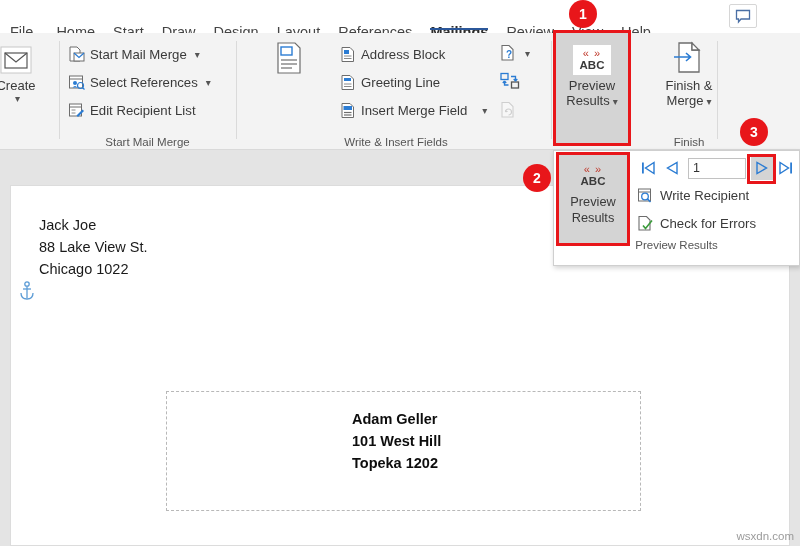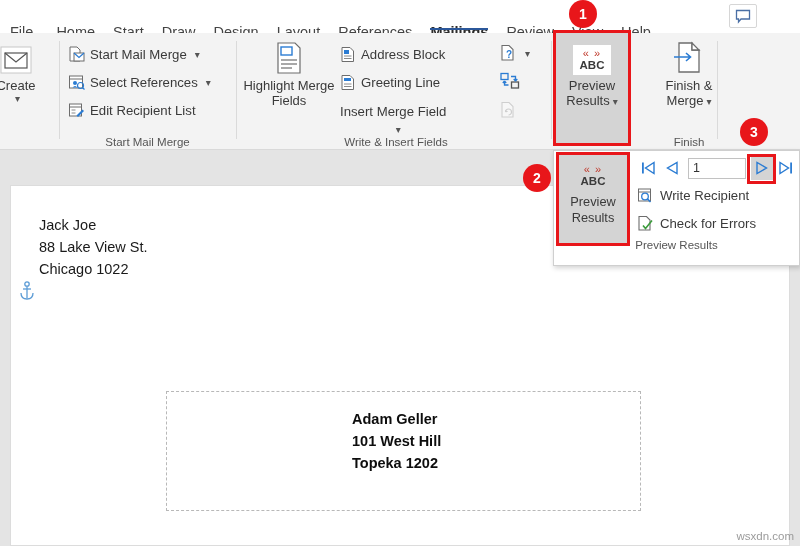--- a/index.html
+++ b/index.html
@@ -265,23 +265,20 @@
       <div class="bigbtn" style="left:6px; width:92px;">
         <div class="ic">
           <svg width="32" height="34" viewBox="0 0 32 34">
             <path d="M5 2 H22 L27 7 V32 H5 Z" fill="#ffffff" stroke="#6d6d6d" stroke-width="1.2"></path>
             <rect x="8" y="6" width="11" height="8" fill="none" stroke="#2b7cd3" stroke-width="1.4"></rect>
             <line x1="8" y1="19" x2="24" y2="19" stroke="#6d6d6d" stroke-width="1.2"></line>
             <line x1="8" y1="23" x2="24" y2="23" stroke="#6d6d6d" stroke-width="1.2"></line>
             <line x1="8" y1="27" x2="19" y2="27" stroke="#6d6d6d" stroke-width="1.2"></line>
           </svg>
         </div>
-        <div class="lbl">
-          <span>Highlight Merge Fields</span>
-        </div>
       </div>
 
       <div class="smallbtn" style="left:103px; top:10px;">
         <svg width="16" height="17" viewBox="0 0 16 17">
           <path d="M2 1.5 H10 L13.5 5 V15.5 H2 Z" fill="#ffffff" stroke="#6d6d6d" stroke-width="1"></path>
           <rect x="4" y="4" width="5" height="4" fill="#2b7cd3"></rect>
           <line x1="4" y1="10" x2="11.5" y2="10" stroke="#8a8a8a" stroke-width="1"></line>
           <line x1="4" y1="12.5" x2="11.5" y2="12.5" stroke="#8a8a8a" stroke-width="1"></line>
         </svg>
         <span class="lbl">Address Block</span>
@@ -290,21 +287,21 @@
       <div class="smallbtn" style="left:103px; top:38px;">
         <svg width="16" height="17" viewBox="0 0 16 17">
           <path d="M2 1.5 H10 L13.5 5 V15.5 H2 Z" fill="#ffffff" stroke="#6d6d6d" stroke-width="1"></path>
           <rect x="4" y="4" width="7" height="3" fill="#2b7cd3"></rect>
           <line x1="4" y1="10" x2="11.5" y2="10" stroke="#8a8a8a" stroke-width="1"></line>
           <line x1="4" y1="12.5" x2="11.5" y2="12.5" stroke="#8a8a8a" stroke-width="1"></line>
         </svg>
         <span class="lbl">Greeting Line</span>
       </div>
 
-      <div class="smallbtn" style="left:103px; top:66px;flex-direction:column;">
+      <div class="smallbtn" style="left:103px; top:66px;">
         <svg width="16" height="17" viewBox="0 0 16 17">
           <path d="M2 1.5 H10 L13.5 5 V15.5 H2 Z" fill="#ffffff" stroke="#6d6d6d" stroke-width="1"></path>
           <rect x="3.5" y="4" width="8.5" height="4" fill="#2b7cd3"></rect>
           <line x1="4" y1="10.5" x2="11.5" y2="10.5" stroke="#6d6d6d" stroke-width="1.2"></line>
           <line x1="4" y1="13" x2="11.5" y2="13" stroke="#6d6d6d" stroke-width="1.2"></line>
         </svg>
         <span class="lbl">Insert Merge Field</span>
         <span class="chev" style="margin-left:10px;">▾</span>
       </div>
 

